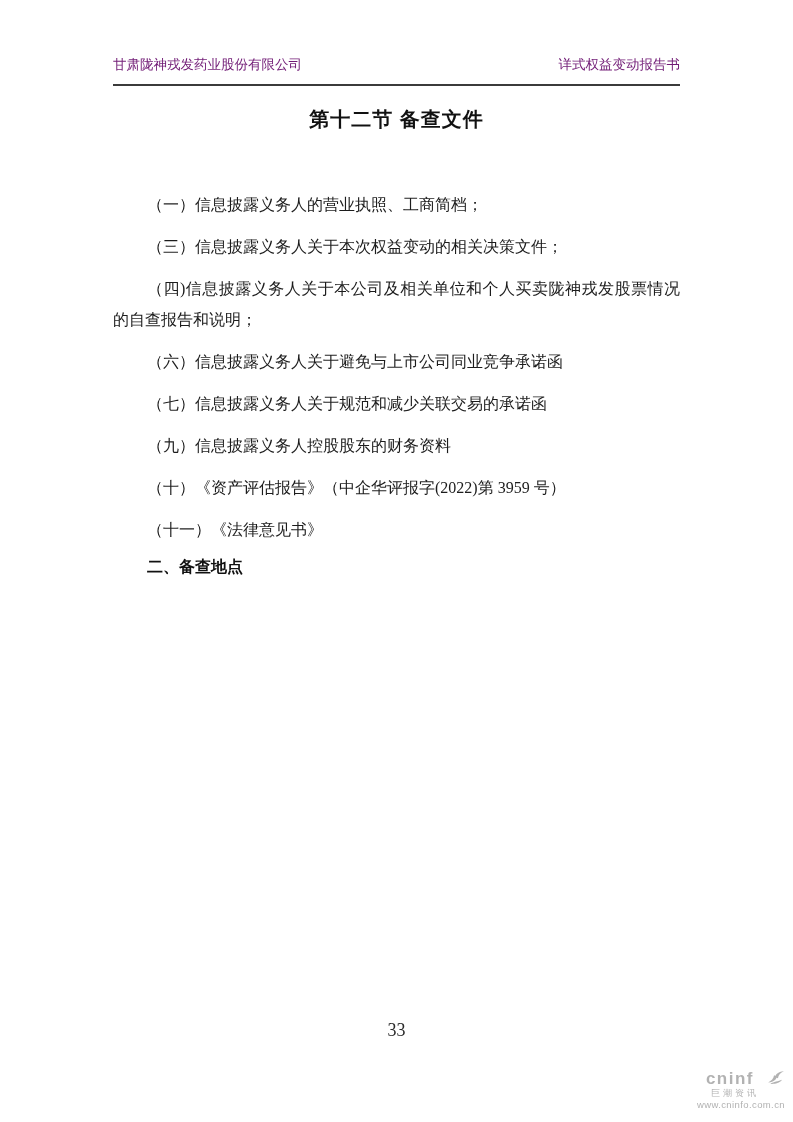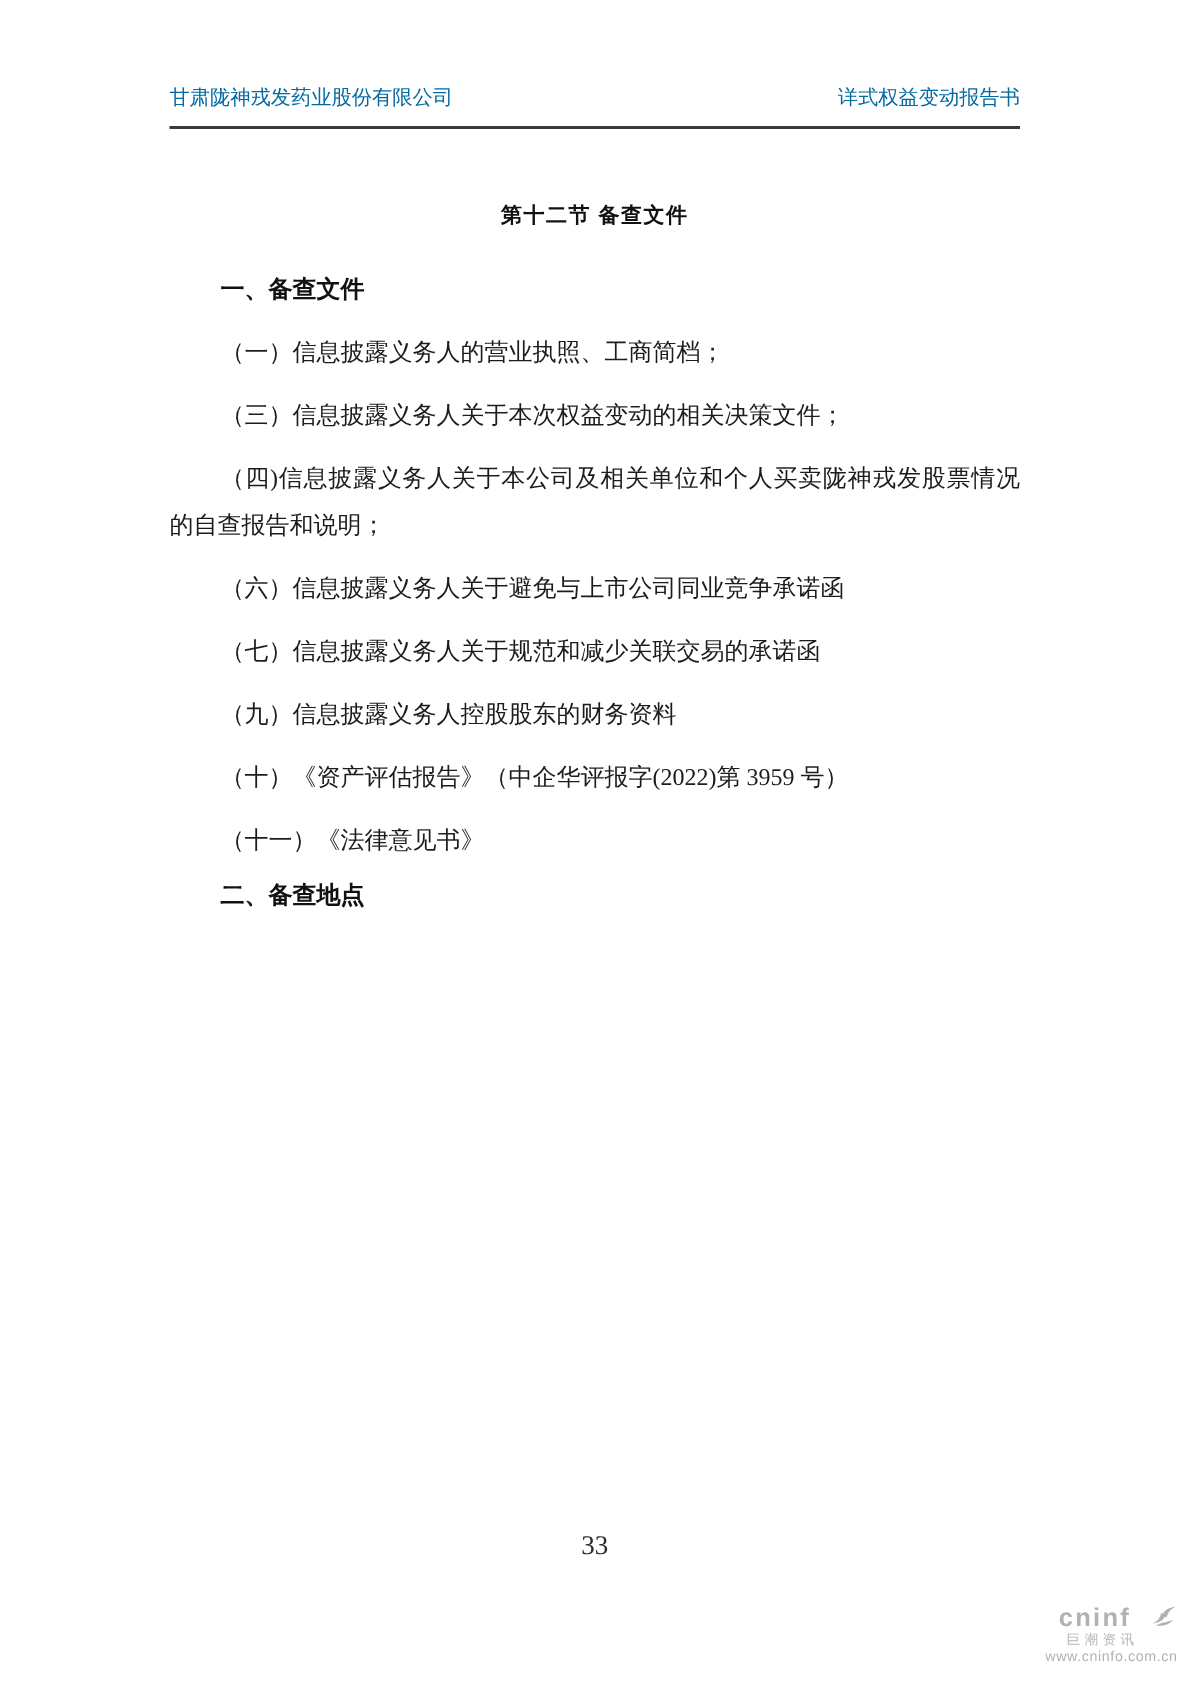--- a/index.html
+++ b/index.html
@@ -20,34 +20,34 @@
   .doc-header {
     position: absolute;
     left: 113px;
     right: 113px;
     top: 56px;
     display: flex;
     justify-content: space-between;
     align-items: flex-end;
     font-size: 13.5px;
     line-height: 18px;
-    color: #0369a1;
+    color: #701a75;
     border-bottom: 2px solid #3b3b3b;
     padding-bottom: 10px;
   }
   
   .doc-title {
     position: absolute;
     left: 0;
-    top: 135px;
+    top: 106px;
     width: 793px;
     text-align: center;
     font-family: "Liberation Sans", sans-serif;
     font-weight: bold;
-    font-size: 14px;
+    font-size: 20px;
     letter-spacing: 1px;
     color: #111111;
   }
   
   .content {
     position: absolute;
     left: 113px;
     top: 178px;
     width: 567px;
     font-size: 16px;
@@ -128,21 +128,20 @@
 <div class="page">
 
   <div class="doc-header">
     <span>甘肃陇神戎发药业股份有限公司</span>
     <span>详式权益变动报告书</span>
   </div>
 
   <div class="doc-title">第十二节 备查文件</div>
 
   <div class="content">
-    <h2 class="sec-heading">一、备查文件</h2>
 
     <p class="doc-item">（一）信息披露义务人的营业执照、工商简档；</p>
     <p class="doc-item">（三）信息披露义务人关于本次权益变动的相关决策文件；</p>
     <p class="doc-item">（四)信息披露义务人关于本公司及相关单位和个人买卖陇神戎发股票情况的自查报告和说明；</p>
     <p class="doc-item">（六）信息披露义务人关于避免与上市公司同业竞争承诺函</p>
     <p class="doc-item">（七）信息披露义务人关于规范和减少关联交易的承诺函</p>
     <p class="doc-item">（九）信息披露义务人控股股东的财务资料</p>
     <p class="doc-item">（十）《资产评估报告》（中企华评报字(2022)第 3959 号）</p>
     <p class="doc-item">（十一）《法律意见书》</p>
 

